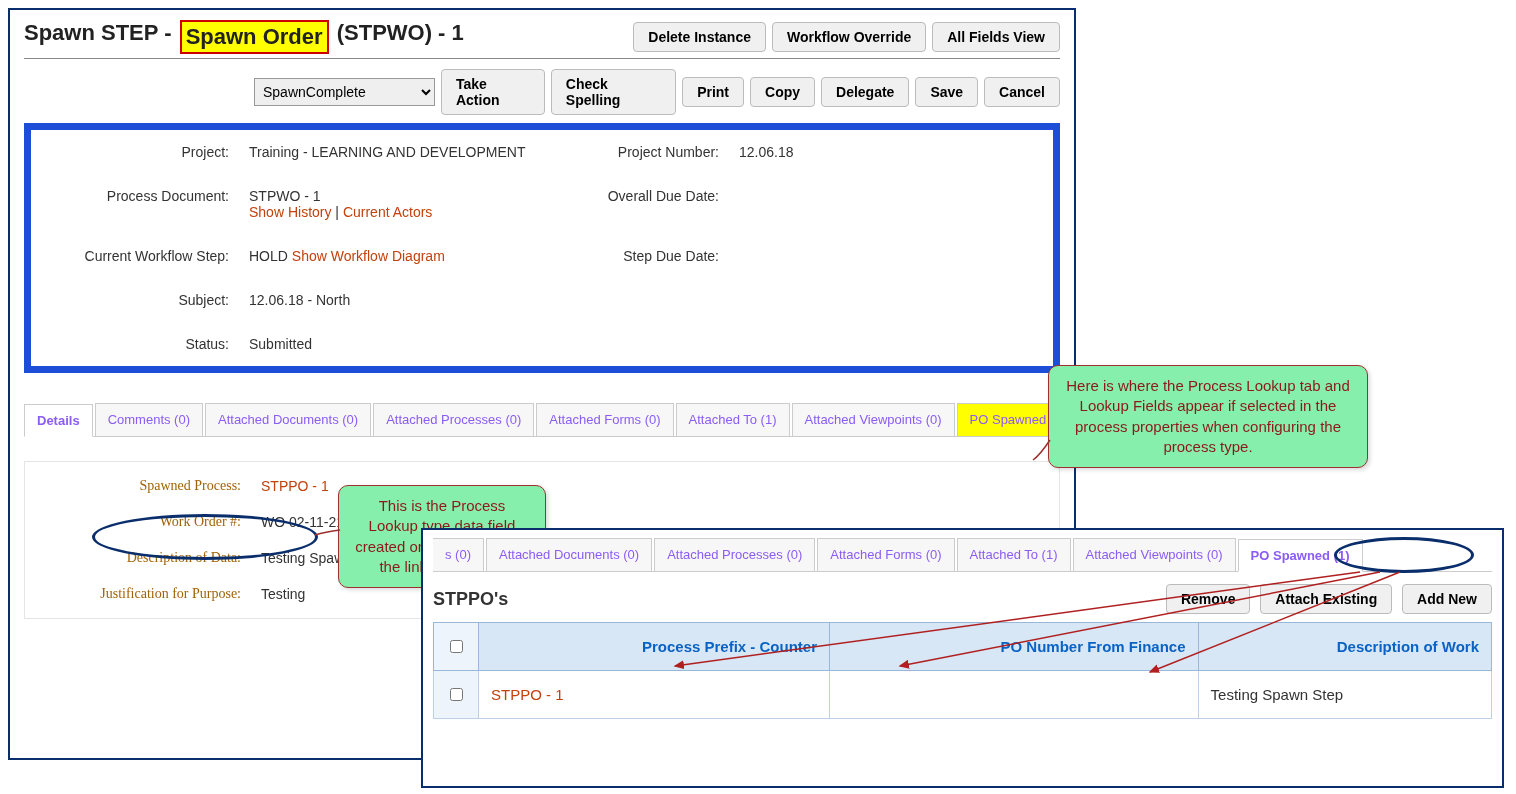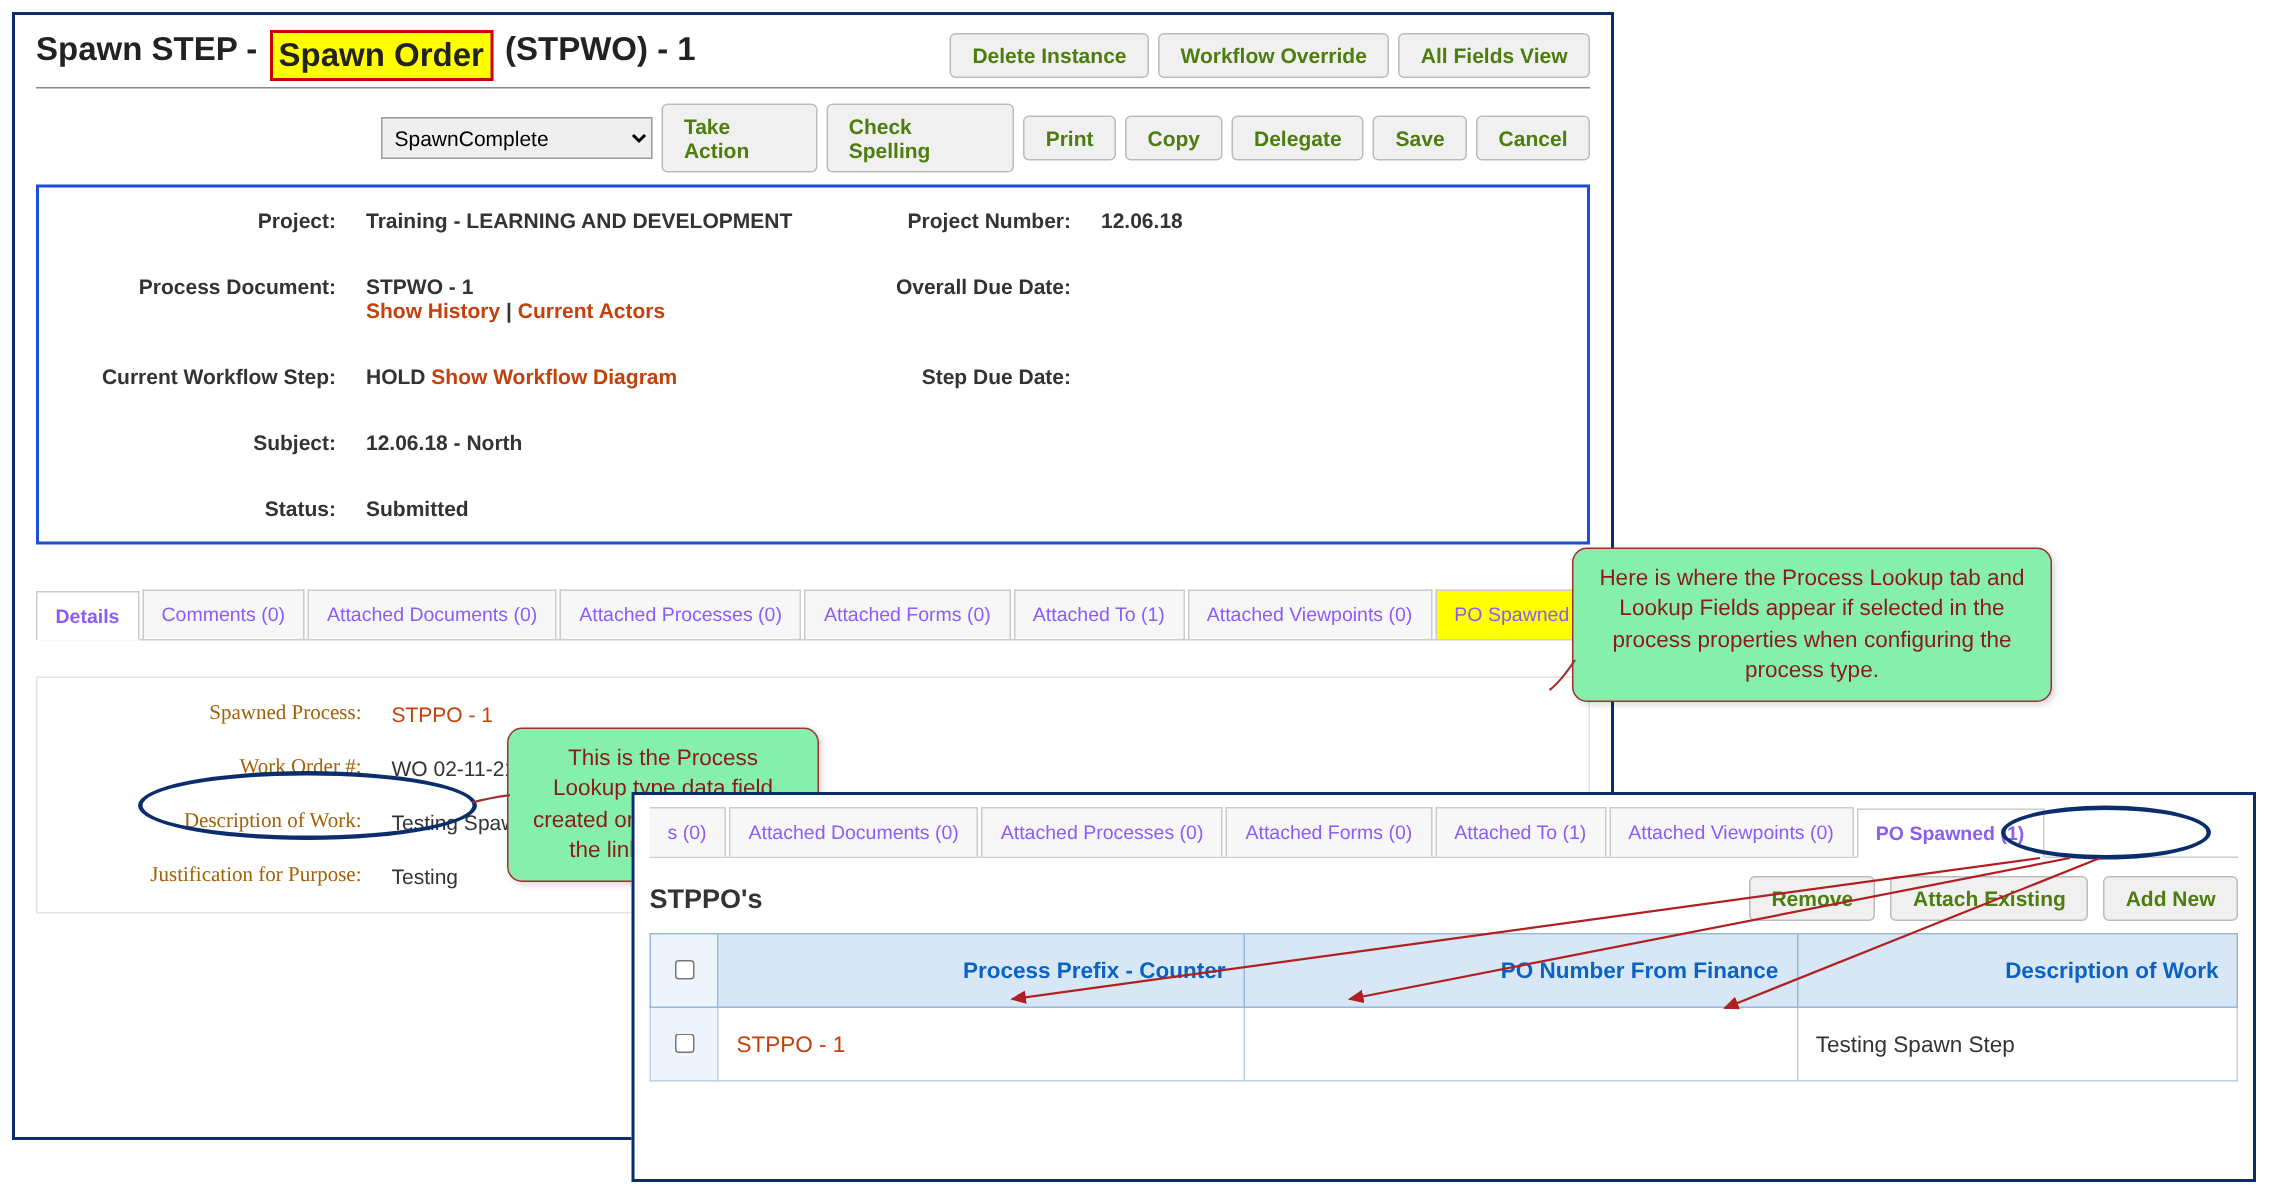--- a/index.html
+++ b/index.html
@@ -43,42 +43,41 @@
     margin: 0 2px;
   }
   .btn {
     display: inline-block;
     background: #f0f0f0;
     border: 1px solid #bbb;
     border-radius: 4px;
     padding: 6px 14px;
     font-size: 14px;
     font-weight: 600;
-    color: #4d7c0f;
+    color: #000000;
     cursor: pointer;
     margin-left: 6px;
   }
   .title-buttons { display:flex; }
   .action-row {
     display: flex;
     align-items: center;
     margin-top: 10px;
     margin-bottom: 8px;
     padding-left: 230px;
   }
   select.action-select {
     width: 190px;
     padding: 4px;
     font-size: 14px;
     border: 1px solid #999;
   }
   .info-grid {
-    border: 2px solid #1d4ed8;
+    border: 7px solid #1d4ed8;
     width: 100%;
-    font-weight: bold;
   }
   .info-row {
     display: flex;
   }
   .info-label {
     width: 210px;
     text-align: right;
     padding: 14px 12px 14px 0;
     color: #333;
   }
@@ -277,21 +276,21 @@
   <div class="details-body">
     <div class="d-row">
       <div class="d-label">Spawned Process:</div>
       <div class="d-val"><a class="link">STPPO - 1</a></div>
     </div>
     <div class="d-row">
       <div class="d-label">Work Order #:</div>
       <div class="d-val">WO 02-11-21 Step</div>
     </div>
     <div class="d-row">
-      <div class="d-label">Description of Work:</div>
+      <div class="d-label">Description of Data:</div>
       <div class="d-val">Testing Spawn Step</div>
     </div>
     <div class="d-row">
       <div class="d-label">Justification for Purpose:</div>
       <div class="d-val">Testing</div>
     </div>
   </div>
 
 </div>
 

